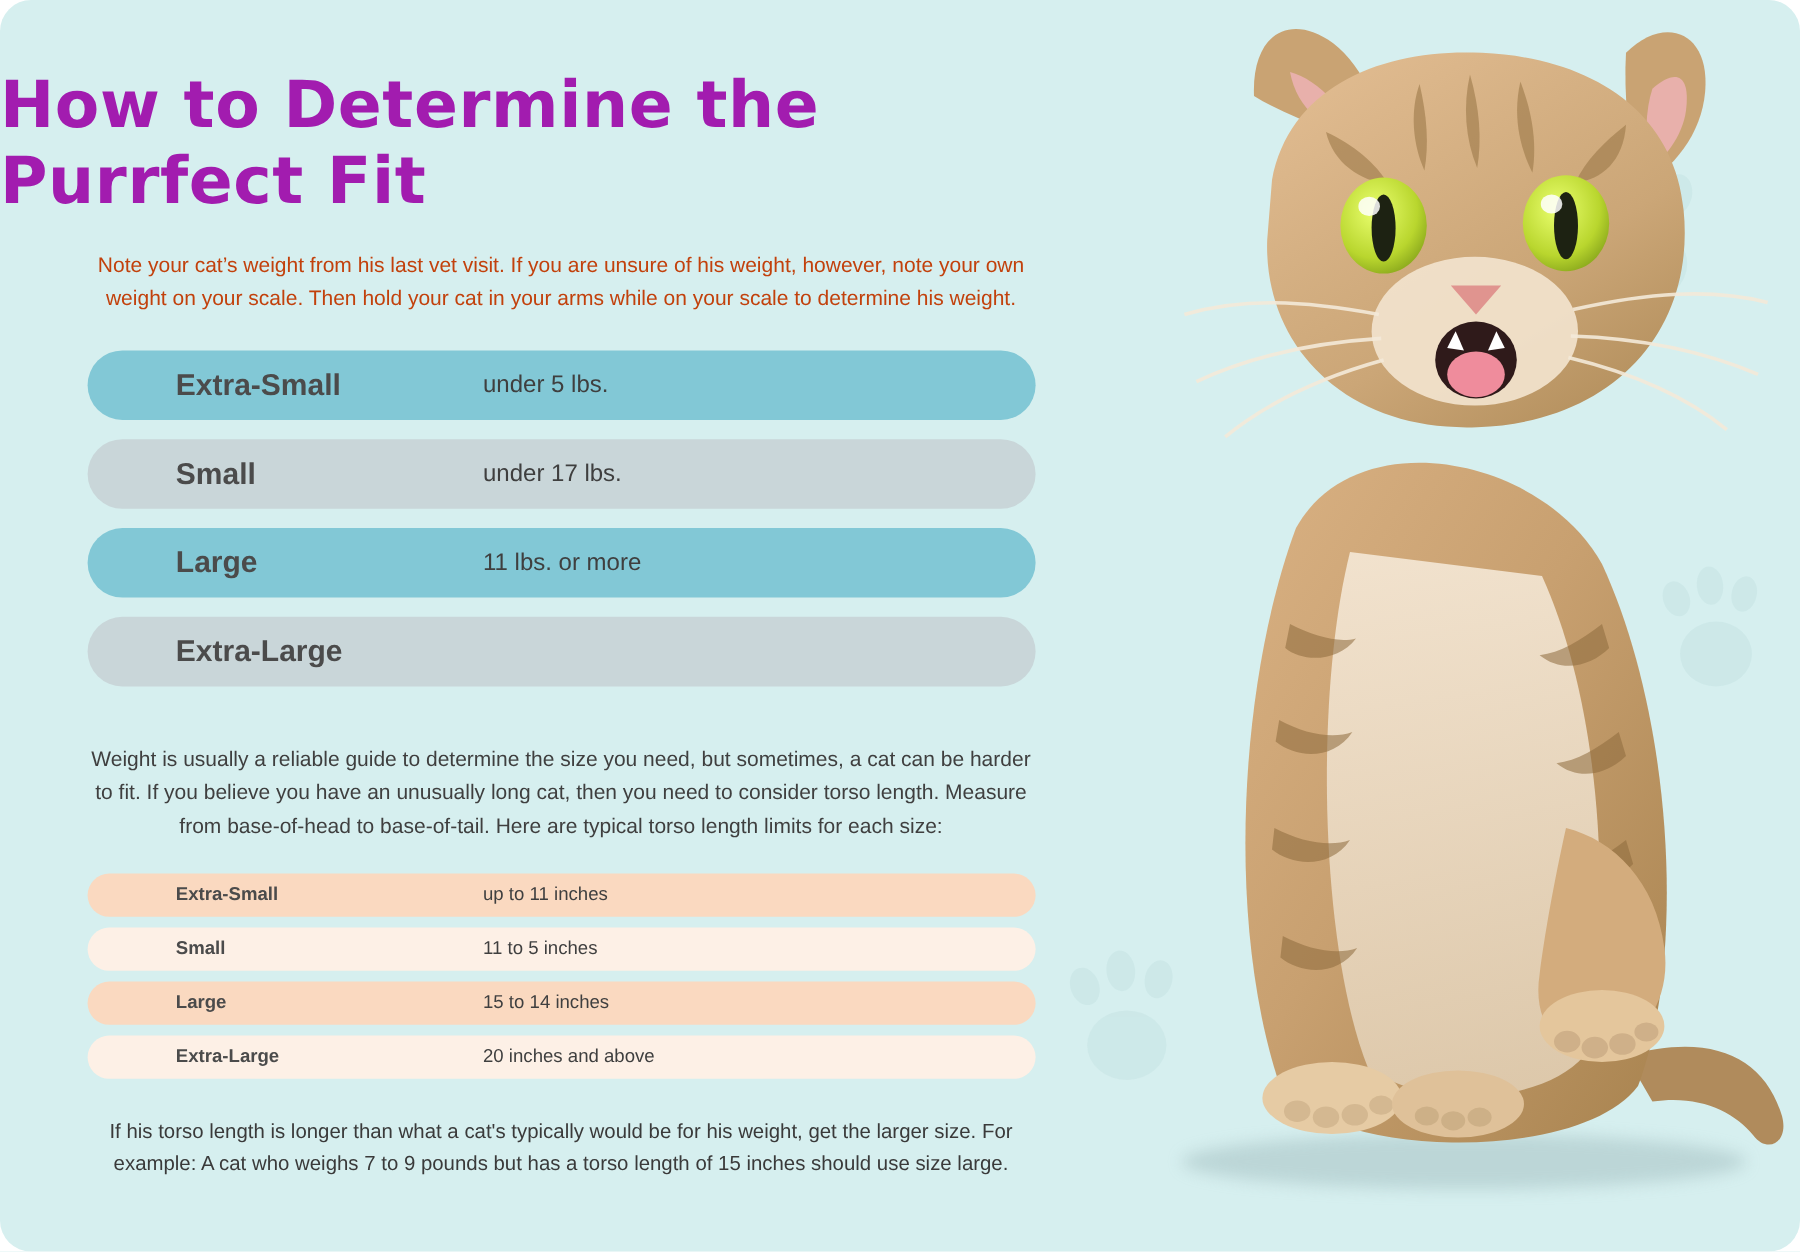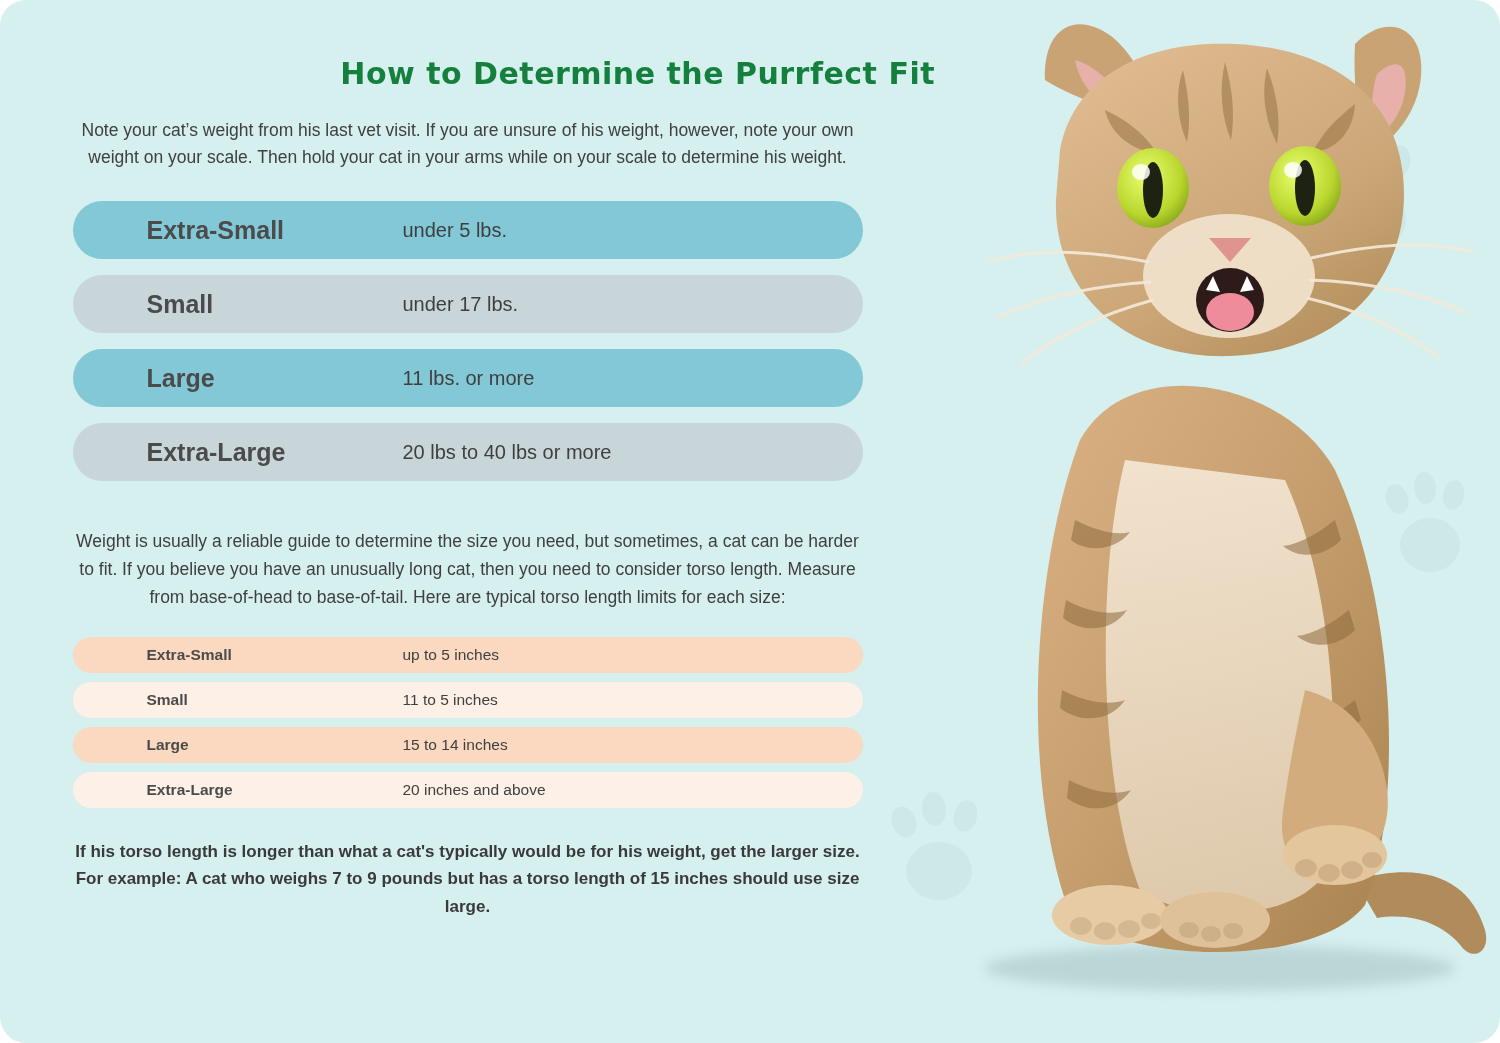--- a/index.html
+++ b/index.html
@@ -39,35 +39,35 @@
     left: 0;
     top: 0;
     width: 935px;
     height: 1043px;
     padding: 0;
   }
 
   .title {
     margin: 0;
     padding: 56px 0 0 0;
-    text-align: right;
+    text-align: left;
     font-family: "DejaVu Sans", sans-serif;
-    font-size: 30px;
+    font-size: 54px;
     font-weight: bold;
     letter-spacing: 0.5px;
-    color: #15803d;
+    color: #a21caf;
   }
 
   .intro {
     margin: 26px auto 0 auto;
     width: 800px;
     text-align: center;
     font-size: 17.5px;
     line-height: 1.55;
-    color: #404040;
+    color: #c2410c;
   }
 
   .weight-table {
     margin: 30px auto 0 auto;
     width: 790px;
   }
   .w-row {
     display: flex;
     align-items: center;
     height: 58px;
@@ -122,21 +122,21 @@
   .t-value {
     font-size: 15.5px;
     color: #3f3f3f;
   }
 
   .footnote {
     margin: 30px auto 0 auto;
     width: 810px;
     text-align: center;
     font-size: 17px;
-    font-weight: bold;
+    font-weight: normal;
     line-height: 1.6;
     color: #3a3a3a;
   }
 
   
   .cat-wrap {
     position: absolute;
     right: 0;
     top: 0;
     width: 575px;
@@ -200,30 +200,29 @@
       <div class="w-row alt-b">
         <div class="w-label">Small</div>
         <div class="w-value">under 17 lbs.</div>
       </div>
       <div class="w-row alt-a">
         <div class="w-label">Large</div>
         <div class="w-value">11 lbs. or more</div>
       </div>
       <div class="w-row alt-b">
         <div class="w-label">Extra-Large</div>
-        <div class="w-value">20 lbs to 40 lbs or more</div>
       </div>
     </div>
 
     <p class="mid-text">Weight is usually a reliable guide to determine the size you need, but sometimes, a cat can be harder to fit. If you believe you have an unusually long cat, then you need to consider torso length. Measure from base-of-head to base-of-tail. Here are typical torso length limits for each size:</p>
 
     <div class="torso-table">
       <div class="t-row alt-a">
         <div class="t-label">Extra-Small</div>
-        <div class="t-value">up to 5 inches</div>
+        <div class="t-value">up to 11 inches</div>
       </div>
       <div class="t-row alt-b">
         <div class="t-label">Small</div>
         <div class="t-value">11 to 5 inches</div>
       </div>
       <div class="t-row alt-a">
         <div class="t-label">Large</div>
         <div class="t-value">15 to 14 inches</div>
       </div>
       <div class="t-row alt-b">

